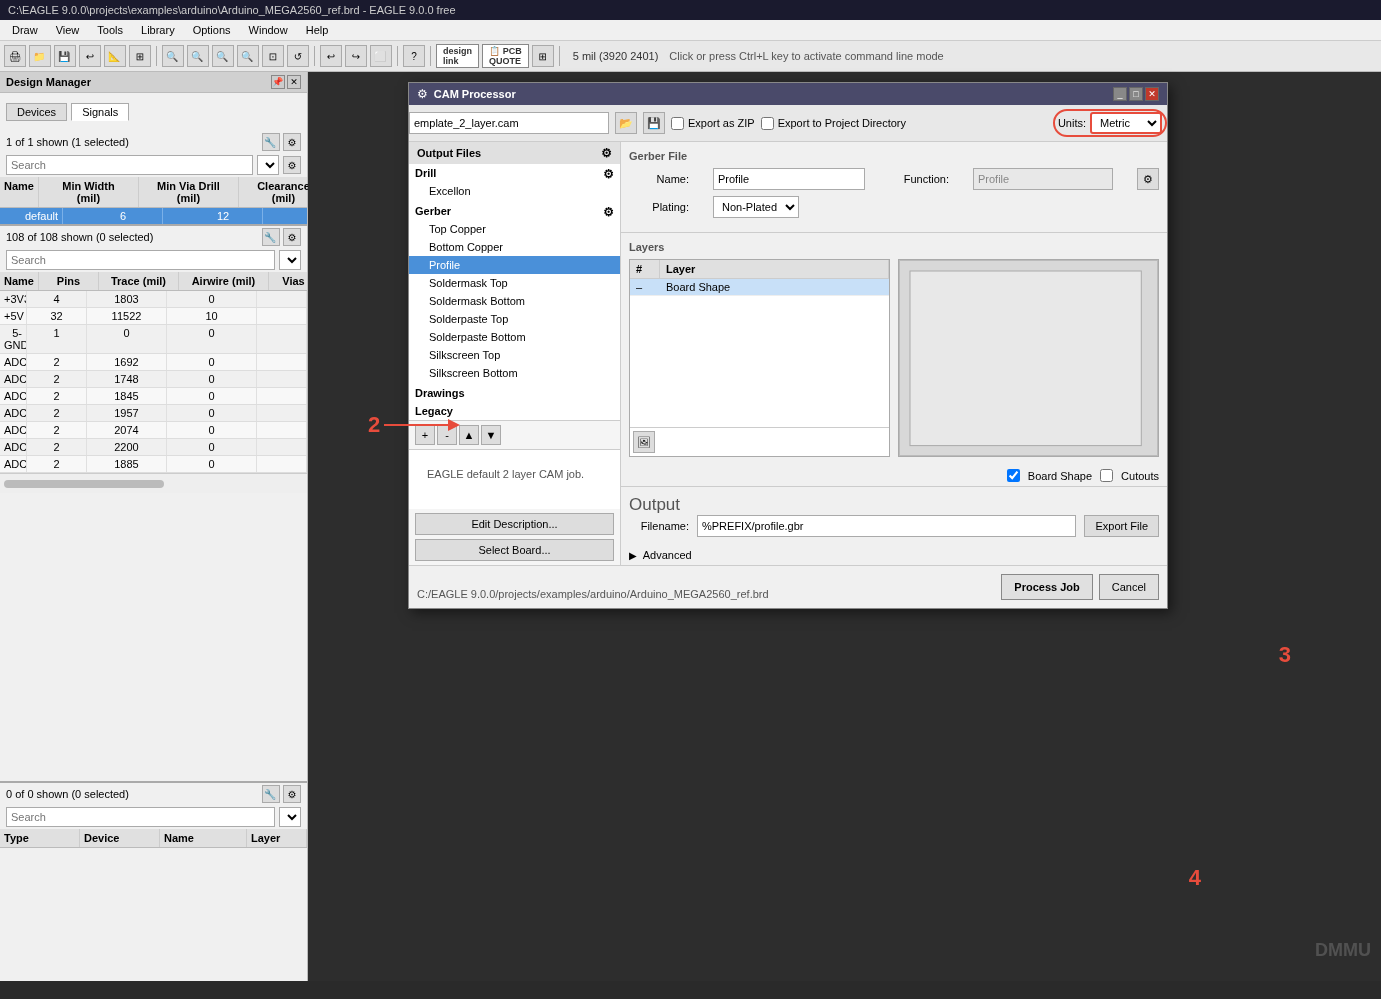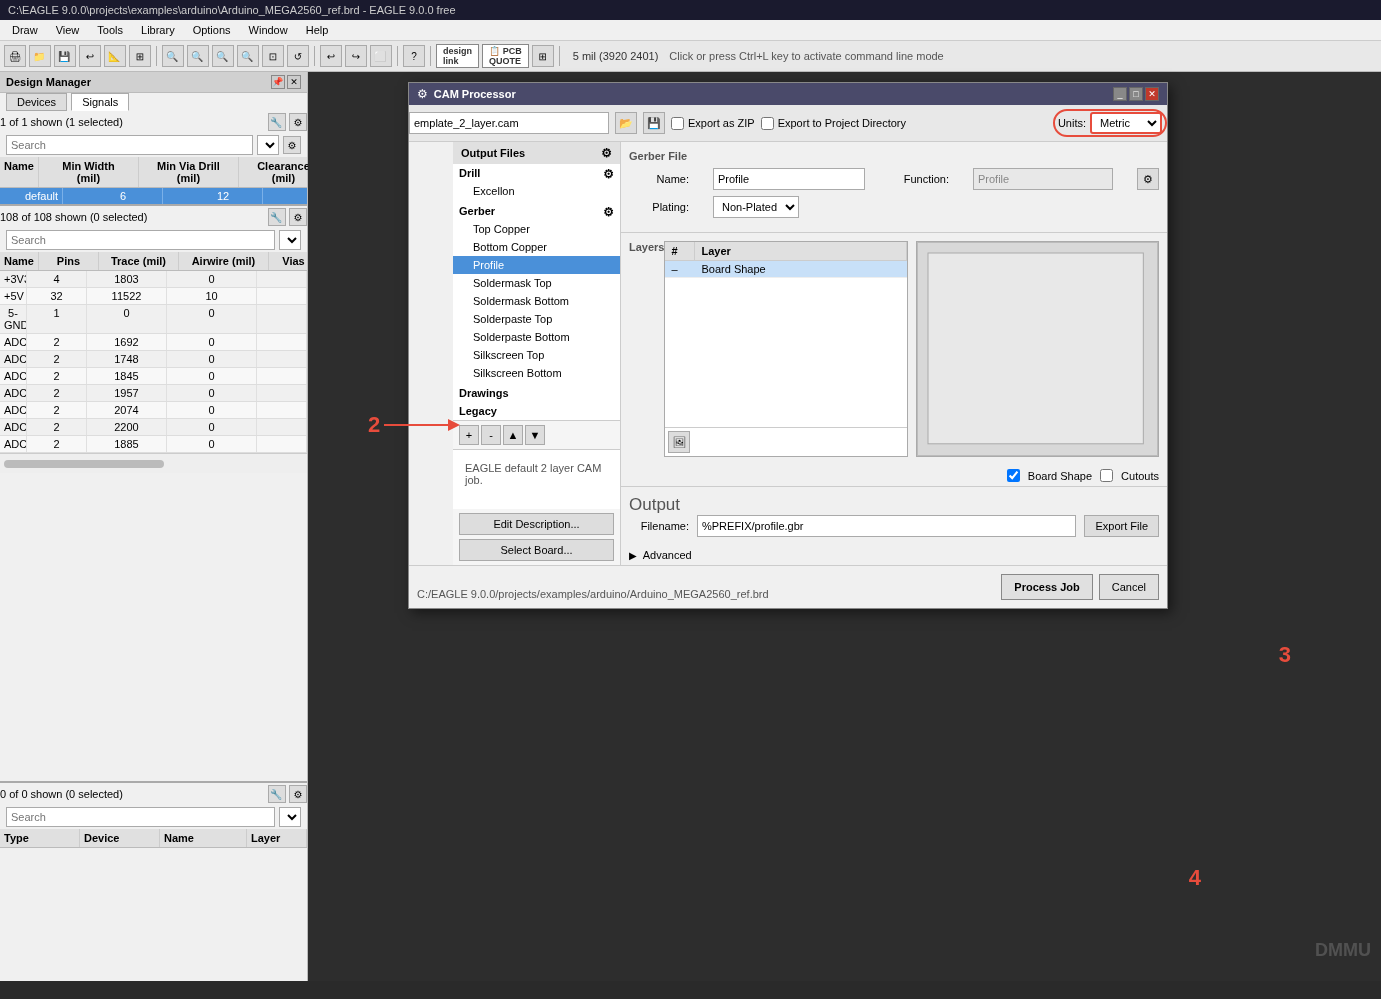--- a/index.html
+++ b/index.html
@@ -21,25 +21,25 @@
     
     .main-layout { display: flex; height: calc(999px - 90px); }
 
     
     .left-panel { width: 308px; background: #f0f0f0; border-right: 1px solid #bbb; display: flex; flex-direction: column; }
     .panel-title-bar { background: #d0d0d0; padding: 3px 6px; display: flex; align-items: center; justify-content: space-between; border-bottom: 1px solid #bbb; }
     .panel-title { font-size: 11px; font-weight: bold; }
     .panel-title-btns { display: flex; gap: 2px; }
     .panel-title-btn { width: 14px; height: 14px; border: 1px solid #888; background: #ccc; cursor: pointer; display: flex; align-items: center; justify-content: center; font-size: 9px; }
 
-    .panel-tabs { display: flex; padding: 0 6px; gap: 4px; }
+    .panel-tabs { display: flex; padding: 10px 6px; gap: 4px; }
     .panel-tab { padding: 2px 10px; border: 1px solid #aaa; background: #ddd; cursor: pointer; font-size: 11px; }
     .panel-tab.active { background: #fff; border-bottom: 1px solid #fff; }
 
-    .panel-filter-row { display: flex; align-items: center; justify-content: space-between; padding: 2px 0; font-size: 11px; }
+    .panel-filter-row { display: flex; align-items: center; justify-content: space-between; padding: 2px 6px; font-size: 11px; }
     .panel-filter-icons { display: flex; gap: 3px; }
     .panel-icon-btn { width: 18px; height: 18px; border: 1px solid #aaa; background: #ddd; cursor: pointer; display: flex; align-items: center; justify-content: center; font-size: 10px; }
 
     .search-row { padding: 2px 6px; display: flex; align-items: center; gap: 4px; }
     .search-input { flex: 1; height: 20px; border: 1px solid #aaa; background: #fff; padding: 1px 4px; font-size: 11px; }
     .search-dropdown { height: 20px; border: 1px solid #aaa; background: #fff; font-size: 11px; }
 
     .net-classes-header { display: grid; grid-template-columns: 1fr 100px 100px 90px; border-bottom: 1px solid #bbb; background: #e0e0e0; }
     .nc-col { padding: 3px 4px; font-size: 11px; font-weight: bold; border-right: 1px solid #ccc; text-align: center; }
     .nc-col:first-child { text-align: left; }
@@ -50,21 +50,21 @@
 
     .signals-section { flex: 1; display: flex; flex-direction: column; border-top: 2px solid #aaa; }
     .signals-search { padding: 2px 6px; display: flex; align-items: center; gap: 4px; }
 
     .signals-table-header { display: grid; grid-template-columns: 1fr 60px 80px 90px 50px; background: #e0e0e0; border-bottom: 1px solid #bbb; }
     .st-col { padding: 3px 4px; font-size: 11px; font-weight: bold; border-right: 1px solid #ccc; text-align: center; }
     .st-col:first-child { text-align: left; }
     .signal-row { display: grid; grid-template-columns: 1fr 60px 80px 90px 50px; border-bottom: 1px solid #ddd; }
     .signal-row:nth-child(even) { background: #f8f8f8; }
     .s-cell { padding: 2px 4px; font-size: 11px; border-right: 1px solid #e0e0e0; text-align: center; overflow: hidden; }
-    .s-cell:first-child { text-align: center; }
+    .s-cell:first-child { text-align: right; }
 
     .items-section { height: 200px; display: flex; flex-direction: column; border-top: 2px solid #aaa; }
     .items-search { padding: 2px 6px; display: flex; align-items: center; gap: 4px; }
     .items-table-header { display: grid; grid-template-columns: 80px 80px 1fr 60px; background: #e0e0e0; border-bottom: 1px solid #bbb; }
     .it-col { padding: 3px 4px; font-size: 11px; font-weight: bold; border-right: 1px solid #ccc; }
 
     
     .canvas-area { flex: 1; background: #2d2d2d; position: relative; }
 
     
@@ -78,50 +78,50 @@
     .dialog-toolbar { background: #e8e8e8; border-bottom: 1px solid #ccc; padding: 4px 0; display: flex; align-items: center; gap: 6px; }
     .cam-filename-input { flex: 1; max-width: 200px; height: 22px; border: 1px solid #aaa; background: #fff; padding: 2px 4px; font-size: 11px; }
     .cam-tb-btn { width: 22px; height: 22px; border: 1px solid #aaa; background: #ddd; cursor: pointer; display: flex; align-items: center; justify-content: center; font-size: 11px; }
     .cam-checkbox-row { display: flex; align-items: center; gap: 4px; font-size: 11px; }
     .cam-units { display: flex; align-items: center; gap: 4px; font-size: 11px; margin-left: auto; }
     .cam-units-select { height: 22px; border: 2px solid #e74c3c; border-radius: 3px; background: #fff; font-size: 11px; padding: 1px 4px; }
 
     .dialog-body { display: flex; flex: 1; }
 
     
-    .cam-left { width: 230px; background: #f5f5f5; border-right: 1px solid #ccc; display: flex; flex-direction: column; margin-left: 44px; }
+    .cam-left { width: 230px; background: #f5f5f5; border-right: 1px solid #ccc; display: flex; flex-direction: column; }
     .cam-section-label { background: #e0e0e0; padding: 4px 8px; font-size: 11px; font-weight: bold; display: flex; align-items: center; justify-content: space-between; }
     .cam-gear { cursor: pointer; font-size: 12px; }
     .cam-tree { flex: 1; overflow-y: auto; background: #fff; }
     .cam-tree-group { padding: 3px 6px; font-size: 11px; font-weight: bold; cursor: pointer; }
     .cam-tree-subitem { padding: 3px 20px; font-size: 11px; cursor: pointer; }
     .cam-tree-subitem.selected { background: #4a90d9; color: #fff; }
 
     .cam-bottom-btns { display: flex; align-items: center; gap: 2px; padding: 4px 6px; border-top: 1px solid #ccc; }
     .cam-sm-btn { height: 20px; width: 20px; border: 1px solid #aaa; background: #ddd; cursor: pointer; display: flex; align-items: center; justify-content: center; font-size: 11px; }
     .cam-nav-btn { height: 20px; width: 20px; border: 1px solid #aaa; background: #ddd; cursor: pointer; display: flex; align-items: center; justify-content: center; font-size: 11px; }
 
-    .cam-desc { padding: 12px; background: #fff; border-top: 1px solid #ccc; min-height: 60px; font-size: 11px; color: #555; }
+    .cam-desc { padding: 18px; background: #fff; border-top: 1px solid #ccc; min-height: 60px; font-size: 11px; color: #555; }
 
     .cam-edit-btn { width: calc(100% - 12px); margin: 4px 6px; height: 22px; border: 1px solid #aaa; background: #ddd; cursor: pointer; font-size: 11px; }
     .cam-select-btn { width: calc(100% - 12px); margin: 0 6px 4px; height: 22px; border: 1px solid #aaa; background: #ddd; cursor: pointer; font-size: 11px; }
 
     
     .cam-right { flex: 1; display: flex; flex-direction: column; padding: 0; }
     .gerber-file-section { padding: 8px; border-bottom: 1px solid #ccc; }
     .gerber-section-title { font-size: 11px; font-weight: bold; color: #555; margin-bottom: 6px; }
     .gerber-row { display: flex; align-items: center; gap: 24px; margin-bottom: 6px; }
     .gerber-label { font-size: 11px; width: 60px; text-align: right; }
     .gerber-input { flex: 1; height: 22px; border: 1px solid #aaa; background: #fff; padding: 2px 4px; font-size: 11px; }
     .gerber-func-input { flex: 1; height: 22px; border: 1px solid #aaa; background: #e8e8e8; padding: 2px 4px; font-size: 11px; color: #888; }
     .gerber-gear { width: 22px; height: 22px; border: 1px solid #aaa; background: #ddd; cursor: pointer; display: flex; align-items: center; justify-content: center; font-size: 11px; }
     .plating-select { height: 22px; border: 1px solid #aaa; background: #fff; font-size: 11px; padding: 1px 4px; }
 
     
-    .layers-section { padding: 8px; flex: 1; display: flex; }
+    .layers-section { padding: 8px; flex: 1; display: flex; flex-direction: column; }
     .layers-title { font-size: 11px; font-weight: bold; color: #555; margin-bottom: 6px; }
     .layers-panels { display: flex; gap: 8px; flex: 1; }
     .layers-left-panel { flex: 1; border: 1px solid #aaa; background: #fff; display: flex; flex-direction: column; }
     .layers-table-header { display: grid; grid-template-columns: 30px 1fr; background: #e0e0e0; border-bottom: 1px solid #ccc; }
     .lt-col { padding: 3px 6px; font-size: 11px; font-weight: bold; border-right: 1px solid #ccc; }
     .layers-list { flex: 1; overflow-y: auto; }
     .layer-row { display: grid; grid-template-columns: 30px 1fr; border-bottom: 1px solid #eee; }
     .layer-row.selected { background: #c8e0f8; }
     .l-cell { padding: 2px 6px; font-size: 11px; }
 

